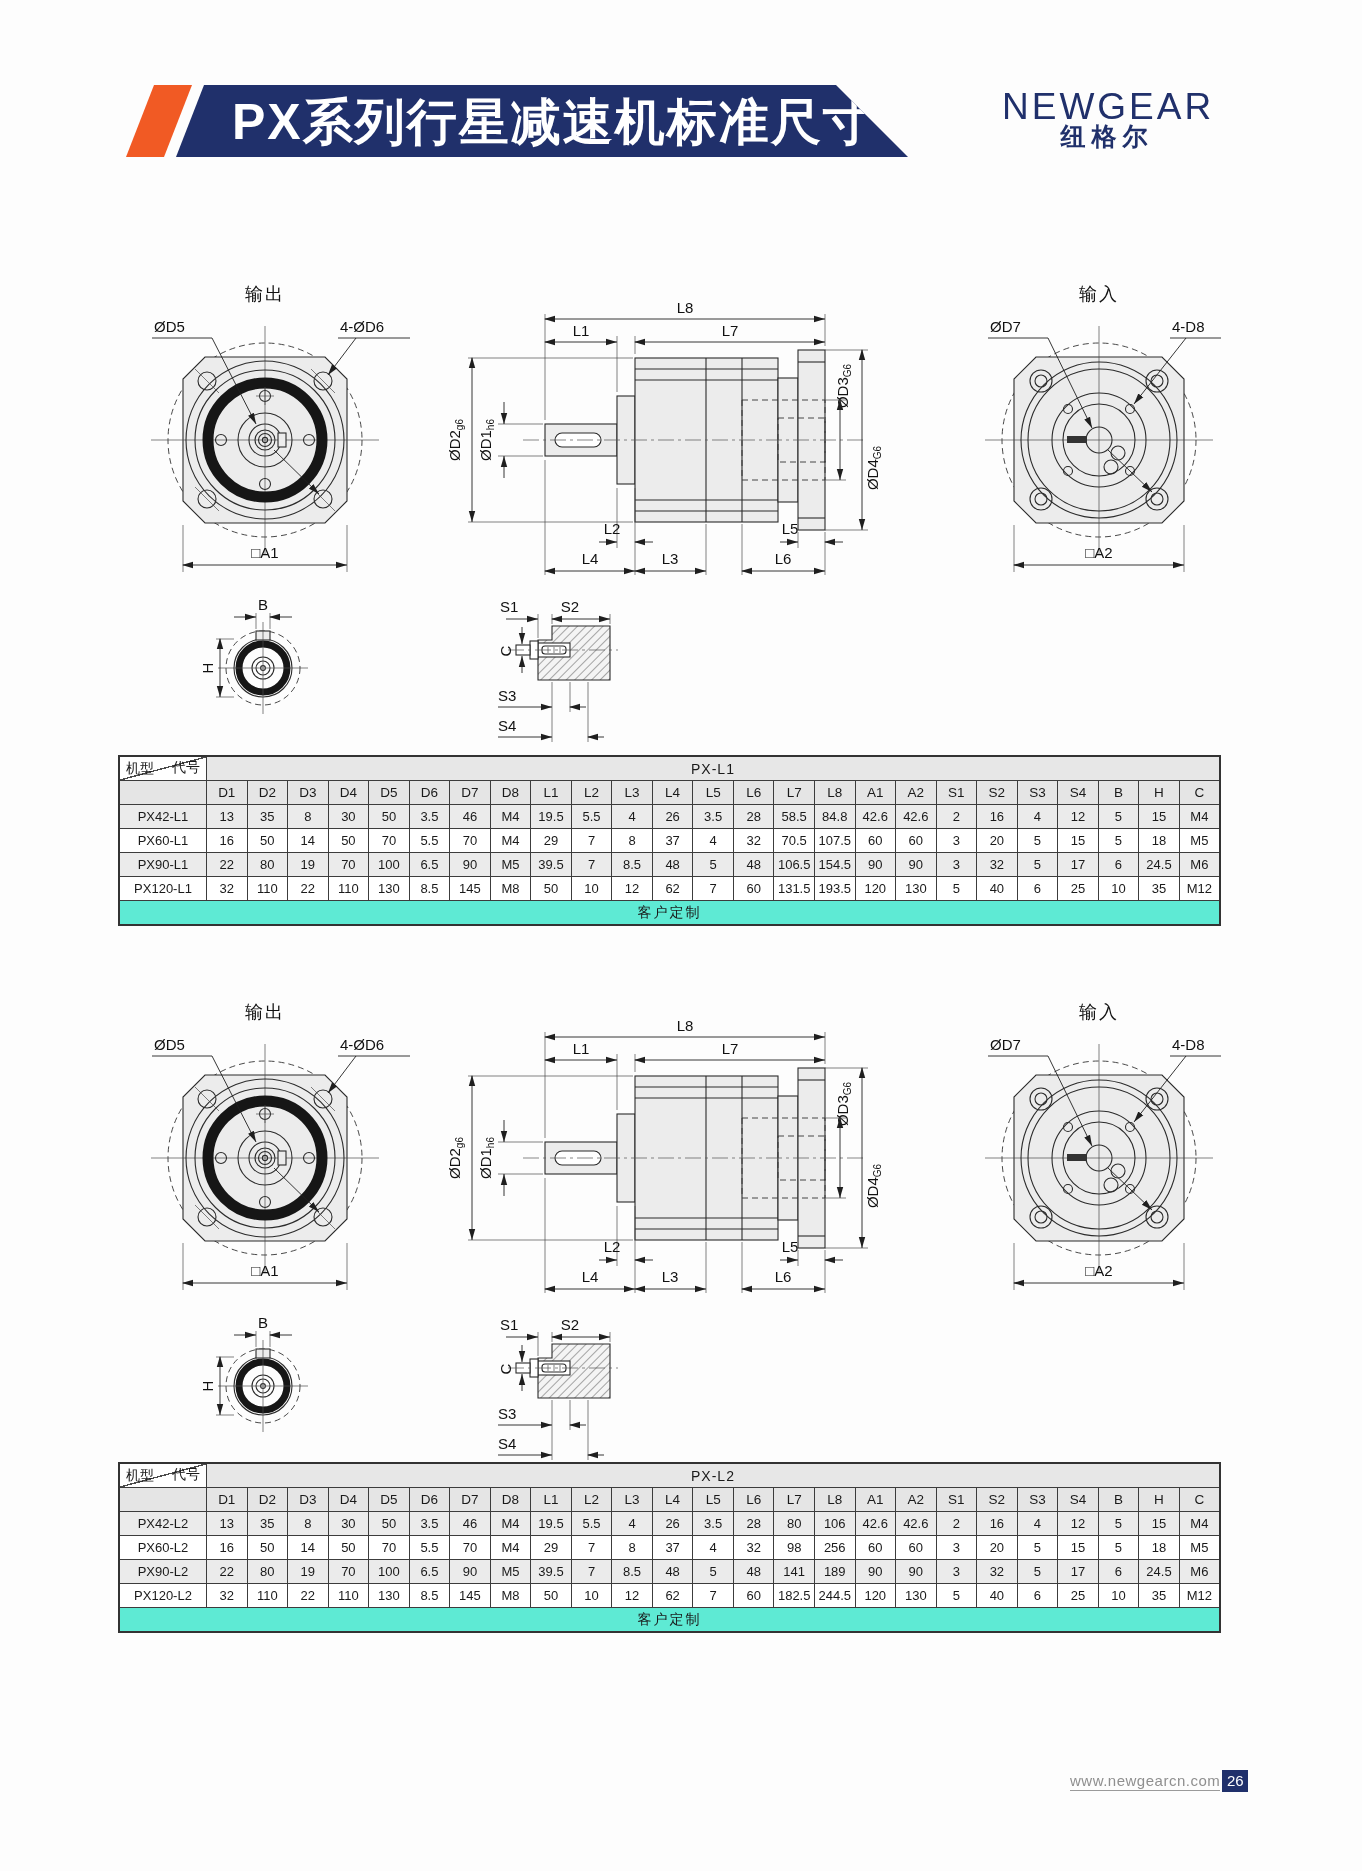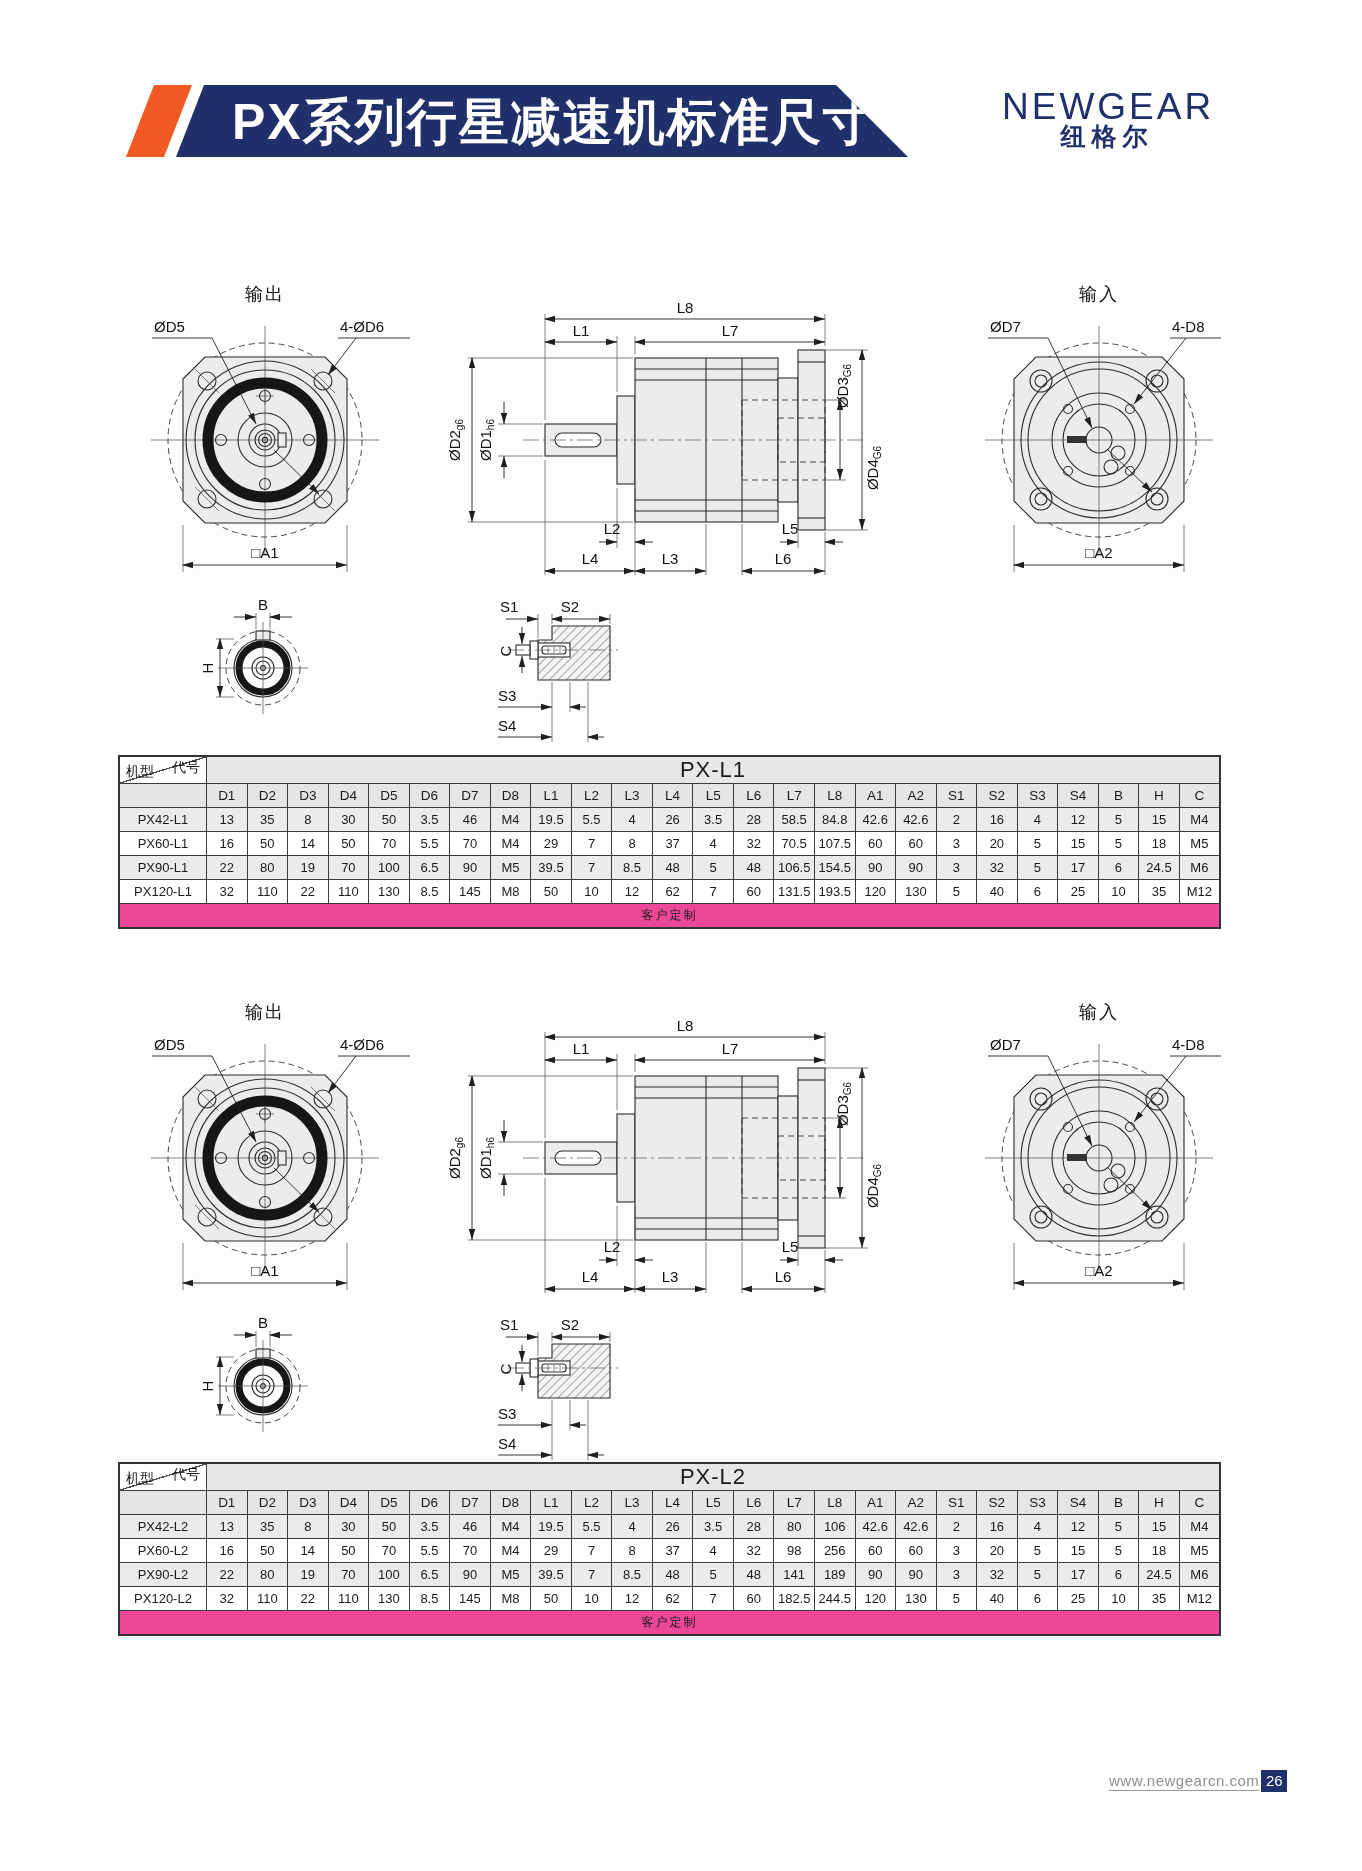--- a/index.html
+++ b/index.html
@@ -25,28 +25,28 @@
   #table1{top:755px;} #table2{top:1462px;}
   table.spec{width:1103px;table-layout:fixed;border-collapse:collapse;border:2px solid #333;
     font-size:13px;color:#1a1a1a;}
   table.spec td{border:1px solid #3c3c3c;text-align:center;vertical-align:middle;
     height:23px;padding:0;overflow:hidden;white-space:nowrap;}
   td.corner{width:86px;height:45px;position:relative;background:
     linear-gradient(to bottom right,transparent calc(50% - 0.7px),#4a4a4a calc(50% - 0.7px),#4a4a4a calc(50% + 0.7px),transparent calc(50% + 0.7px)) #fff;
     font-size:14px;}
   td.corner .c-top{position:absolute;top:2px;right:6px;}
   td.corner .c-bot{position:absolute;bottom:2px;left:6px;}
-  td.series{background:#e7e7e7;font-size:22px;letter-spacing:1px;height:45px;}
+  td.series{background:#e7e7e7;font-size:14px;letter-spacing:1px;height:45px;}
   tr.cols td{background:#e5e5e5;font-size:13.5px;}
   td.model{font-size:13px;}
   tr.odd td{background:#ebebeb;}
   tr.even td{background:#fff;}
-  tr.foot td{background:#ec4899;font-size:12px;letter-spacing:2px;}
+  tr.foot td{background:#5eead4;font-size:14px;letter-spacing:2px;}
   
-  .page-footer{position:absolute;top:1770px;left:1070px;display:flex;align-items:center;margin-left:39px;}
+  .page-footer{position:absolute;top:1770px;left:1070px;display:flex;align-items:center;}
   .footer-url{color:#8f8f8f;font-size:15px;border-bottom:1px solid #9a9a9a;padding-bottom:1px;letter-spacing:.5px;}
   .page-badge{background:#20306b;color:#fff;font-size:15px;width:26px;height:22px;line-height:22px;
     text-align:center;margin-left:2px;}
   
   svg .dr{stroke:#2b2b2b;stroke-width:1.1;fill:none;}
   svg .fl{fill:#ececec;}
   svg .wh{fill:#ffffff;}
   svg .thin{stroke:#4a4a4a;stroke-width:0.7;fill:none;}
   svg .cl{stroke:#555;stroke-width:0.7;fill:none;stroke-dasharray:16 4 3 4;}
   svg .dash{stroke:#333;stroke-width:0.9;fill:none;stroke-dasharray:6 4;}

